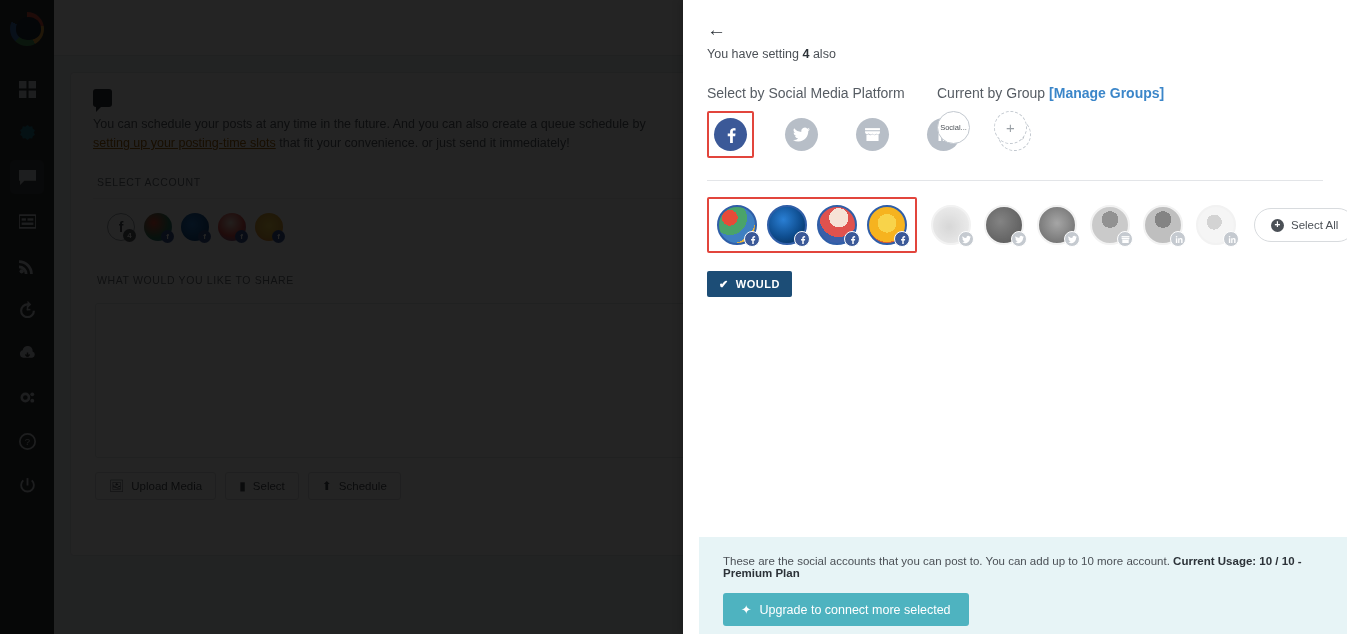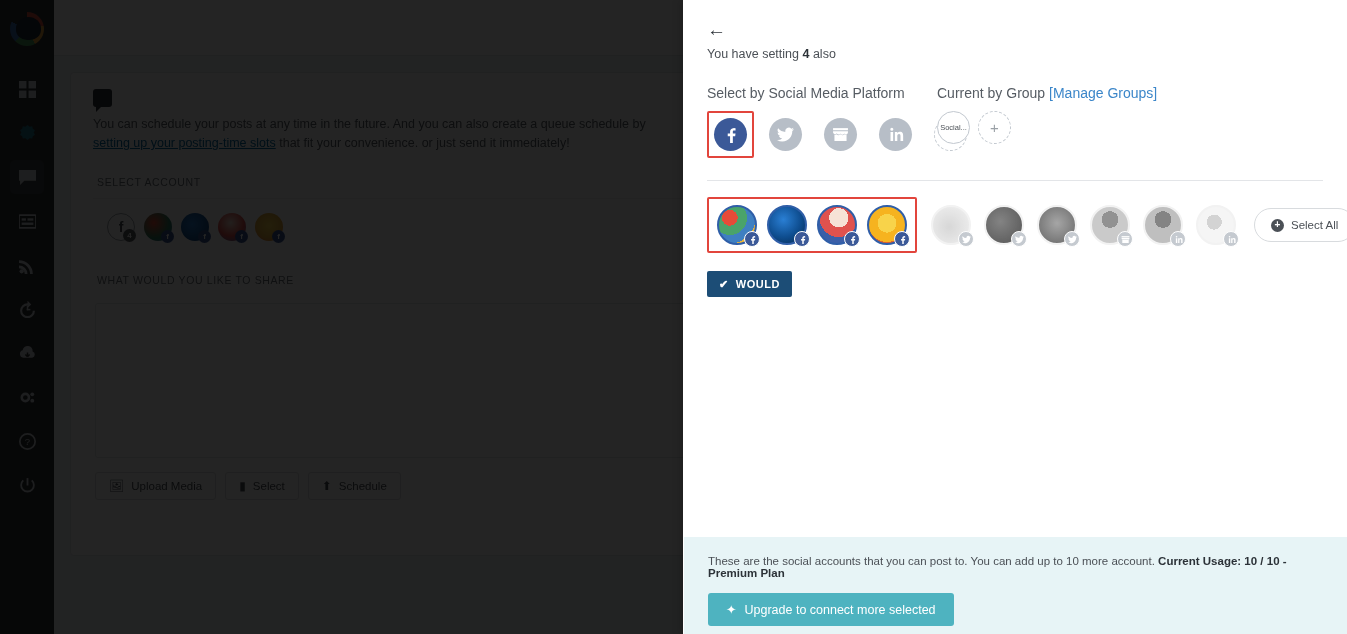--- a/index.html
+++ b/index.html
@@ -56,21 +56,21 @@
     width: 19px; height: 18px; background: #2c3238; border-radius: 3px;
     position: relative; flex: none;
   }
   .card-title .tile-icon::after {
     content: ''; position: absolute; left: 3px; bottom: -5px;
     border-left: 6px solid #2c3238; border-bottom: 6px solid transparent;
   }
   .card-sub {
     padding: 6px 22px 0 22px; font-size: 12.5px; color: #5b6168; line-height: 1.55; max-width: 600px;
   }
-  .card-sub a { color: #0369a1; text-decoration: underline; text-align: center; }
+  .card-sub a { color: #a16207; text-decoration: underline; text-align: center; }
 
   .sect-label {
     padding: 22px 22px 0 26px; font-size: 10.5px; letter-spacing: .06em;
     color: #6d737a; text-transform: uppercase;
   }
   .acct-strip {
     margin: 10px 22px 0 22px; border-top: 1px solid #eceef0;
     height: 58px; display: flex; align-items: center; gap: 9px; padding-left: 14px;
     position: relative;
   }
@@ -130,22 +130,22 @@
     display: flex; align-items: center; gap: 11px;
     font-size: 21px; font-weight: 700; color: #2c3238;
   }
   .back-arrow { font-size: 19px; color: #2c3238; line-height: 1; }
   .panel-sub { margin-top: 8px; font-size: 12.5px; color: #4b5056; }
   .panel-sub b { color: #2c3238; font-weight: 700; }
 
   .pickers { display: flex; padding: 24px 24px 0 24px; }
   .picker-col:first-child { width: 230px; }
   .picker-label { font-size: 14px; color: #565c63; margin-bottom: 10px; }
-  .picker-label a { color: #3b86c9; text-decoration: none; }
-  .picker-row { display: flex; align-items: flex-start; gap: 8px; }
+  .picker-label a { color: #3b86c9; text-decoration: none; font-weight: bold; }
+  .picker-row { display: flex; align-items: flex-start; gap: 24px; }
 
   .plat {
     width: 33px; height: 33px; border-radius: 50%; background: #b7bec7;
     display: flex; align-items: center; justify-content: center;
     color: #fff; flex: none;
   }
   .plat svg { width: 17px; height: 17px; fill: #ffffff; }
   .plat.selected { background: #3b5998; }
   .plat-wrap { padding: 5px; border: 2px solid transparent; border-radius: 2px; display: flex; }
   .plat-wrap.hl { border-color: #e2453c; }
@@ -199,21 +199,21 @@
   }
 
   .done-btn {
     margin: 18px 0 0 24px; height: 26px; padding: 0 12px;
     background: #1c4d76; color: #fff; border: none; border-radius: 2px;
     font-size: 11px; font-weight: 700; letter-spacing: .05em;
     display: inline-flex; align-items: center; gap: 7px;
   }
 
   .panel-footer {
-    position: absolute; left: 1px; right: 0; bottom: 0; height: 97px;
+    position: absolute; left: 16px; right: 0; bottom: 0; height: 97px;
     background: #e7f4f6; padding: 18px 24px 0 24px;
   }
   .footer-txt { font-size: 11.5px; color: #4b5056; }
   .footer-txt b { color: #2c3238; font-weight: 700; }
   .upgrade-btn {
     margin-top: 14px; height: 33px; padding: 0 18px;
     background: #4eb3c0; color: #fff; border: none; border-radius: 3px;
     font-size: 12.5px; display: inline-flex; align-items: center; gap: 8px;
   }
 </style>

